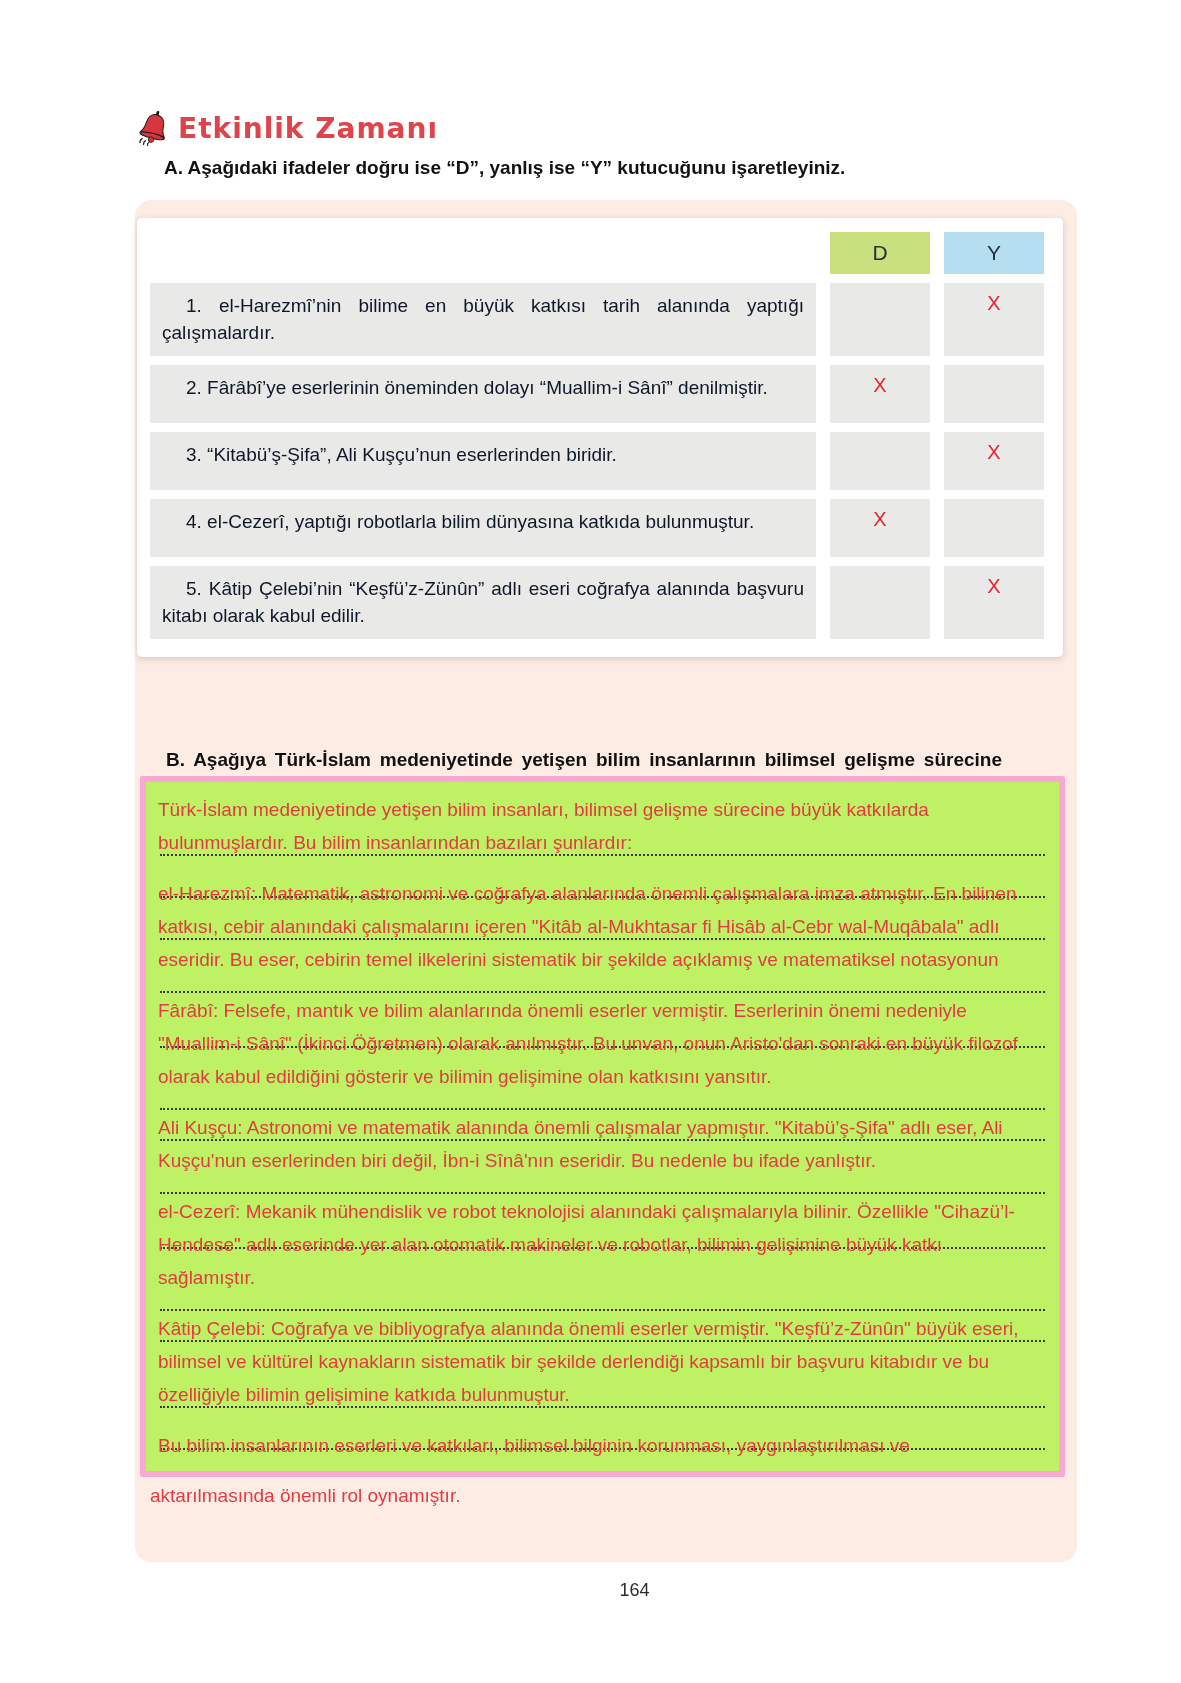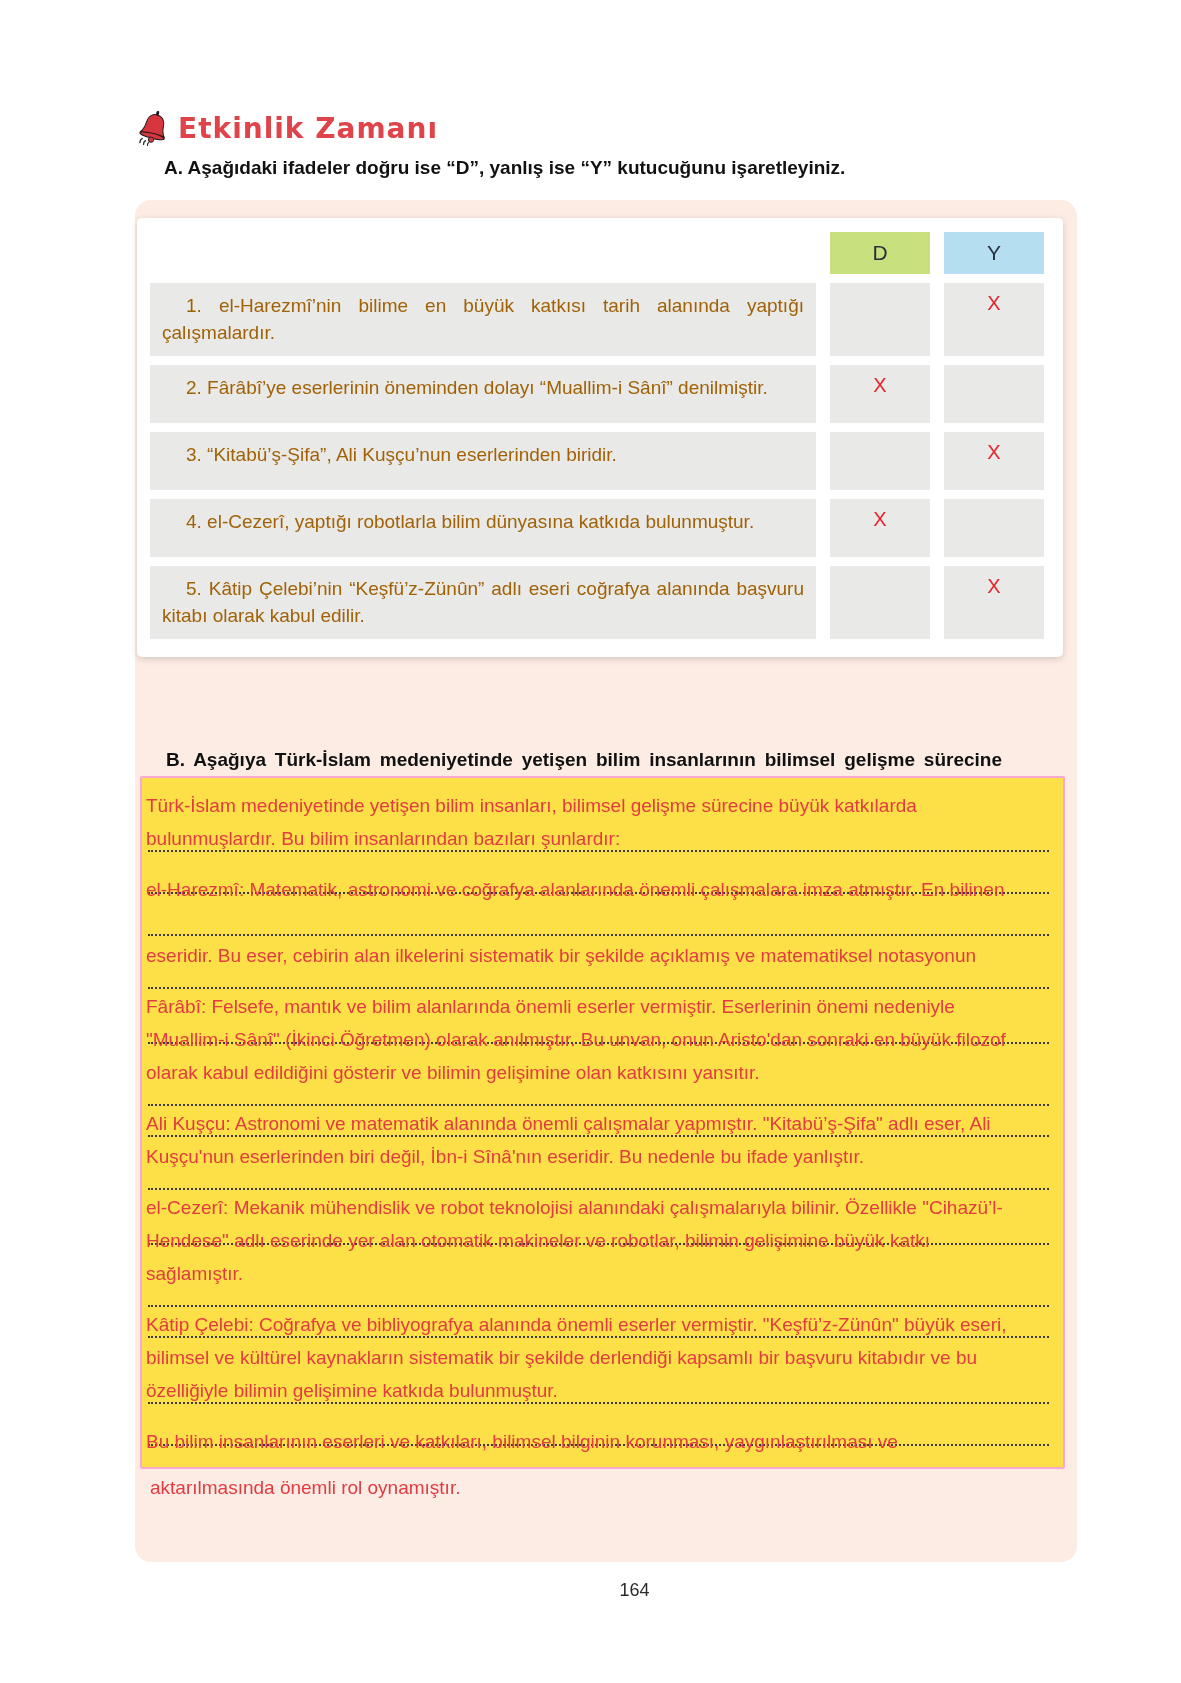--- a/index.html
+++ b/index.html
@@ -36,40 +36,40 @@
     padding:14px 19px 18px 13px;
   }
   .tf-grid { display:grid; grid-template-columns:1fr 100px 100px; column-gap:14px; row-gap:9px; }
   .tf-head { height:42px; display:flex; align-items:center; justify-content:center;
     font-size:21px; color:#25323c; }
   .tf-head.d { background:#c8e07d; }
   .tf-head.y { background:#b5def1; }
   .tf-spacer { background:transparent; }
   .stmt {
     background:#e9e9e8; min-height:58px; padding:9px 12px 10px 12px;
-    font-size:19px; line-height:27px; color:#a16207;
+    font-size:19px; line-height:27px; color:#0f172a;
     text-align:justify; text-indent:24px;
   }
   .markcell {
     background:#e9e9e8; min-height:58px;
     display:flex; justify-content:center; align-items:flex-start;
     padding-top:9px; font-size:20px; color:#e8242c;
   }
 
   
   .instr-b {
     position:absolute; left:140px; top:744px; width:862px;
     font-weight:bold; font-size:19px; color:#111; line-height:31px;
     text-indent:26px; text-align:justify;
   }
 
   .comp-wrap { position:absolute; left:140px; top:776px; width:925px; }
   .comp-box {
-    background:#fde047; border:2px solid #f9a8d4; border-radius:2px;
-    padding:12px 12px 8px 4px;
+    background:#bef264; border:6px solid #f9a8d4; border-radius:2px;
+    padding:12px 12px 8px 12px;
   }
   .cline { position:relative; height:33px; font-size:19px; line-height:31px; color:#e23b41; white-space:nowrap; }
   .cline.blank { height:18px; }
   .cline .txt { position:relative; z-index:1; }
   .rule { position:absolute; left:2px; right:2px; border-bottom:2px dotted #3b3b3b; z-index:0; }
   .rule.base { bottom:4px; }
   .rule.mid  { bottom:13px; }
   .rule.full { bottom:4px; }
   .cline.blank .rule.full { bottom:2px; }
   .comp-overflow {
@@ -141,22 +141,22 @@
 
 <p class="instr-b">B. Aşağıya Türk-İslam medeniyetinde yetişen bilim insanlarının bilimsel gelişme sürecine katkılarını anlatan bir kompozisyon yazınız.</p>
 
 <div class="comp-wrap">
   <div class="comp-box">
 
   <div class="cline"><span class="txt">Türk-İslam medeniyetinde yetişen bilim insanları, bilimsel gelişme sürecine büyük katkılarda</span></div>
       <div class="cline"><div class="rule base"></div><span class="txt">bulunmuşlardır. Bu bilim insanlarından bazıları şunlardır:</span></div>
       <div class="cline blank"></div>
       <div class="cline"><div class="rule mid"></div><span class="txt">el-Harezmî: Matematik, astronomi ve coğrafya alanlarında önemli çalışmalara imza atmıştır. En bilinen</span></div>
-      <div class="cline"><div class="rule base"></div></div>
-      <div class="cline"><span class="txt">eseridir. Bu eser, cebirin alan ilkelerini sistematik bir şekilde açıklamış ve matematiksel notasyonun</span></div>
+      <div class="cline"><div class="rule base"></div><span class="txt">katkısı, cebir alanındaki çalışmalarını içeren "Kitâb al-Mukhtasar fi Hisâb al-Cebr wal-Muqâbala" adlı</span></div>
+      <div class="cline"><span class="txt">eseridir. Bu eser, cebirin temel ilkelerini sistematik bir şekilde açıklamış ve matematiksel notasyonun</span></div>
       <div class="cline blank">
         <div class="rule full"></div>
       </div>
       <div class="cline"><span class="txt">Fârâbî: Felsefe, mantık ve bilim alanlarında önemli eserler vermiştir. Eserlerinin önemi nedeniyle</span></div>
       <div class="cline"><div class="rule mid"></div><span class="txt">"Muallim-i Sânî" (İkinci Öğretmen) olarak anılmıştır. Bu unvan, onun Aristo'dan sonraki en büyük filozof</span></div>
       <div class="cline"><span class="txt">olarak kabul edildiğini gösterir ve bilimin gelişimine olan katkısını yansıtır.</span></div>
       <div class="cline blank">
         <div class="rule full"></div>
       </div>
       <div class="cline"><div class="rule base"></div><span class="txt">Ali Kuşçu: Astronomi ve matematik alanında önemli çalışmalar yapmıştır. "Kitabü’ş-Şifa" adlı eser, Ali</span></div>

